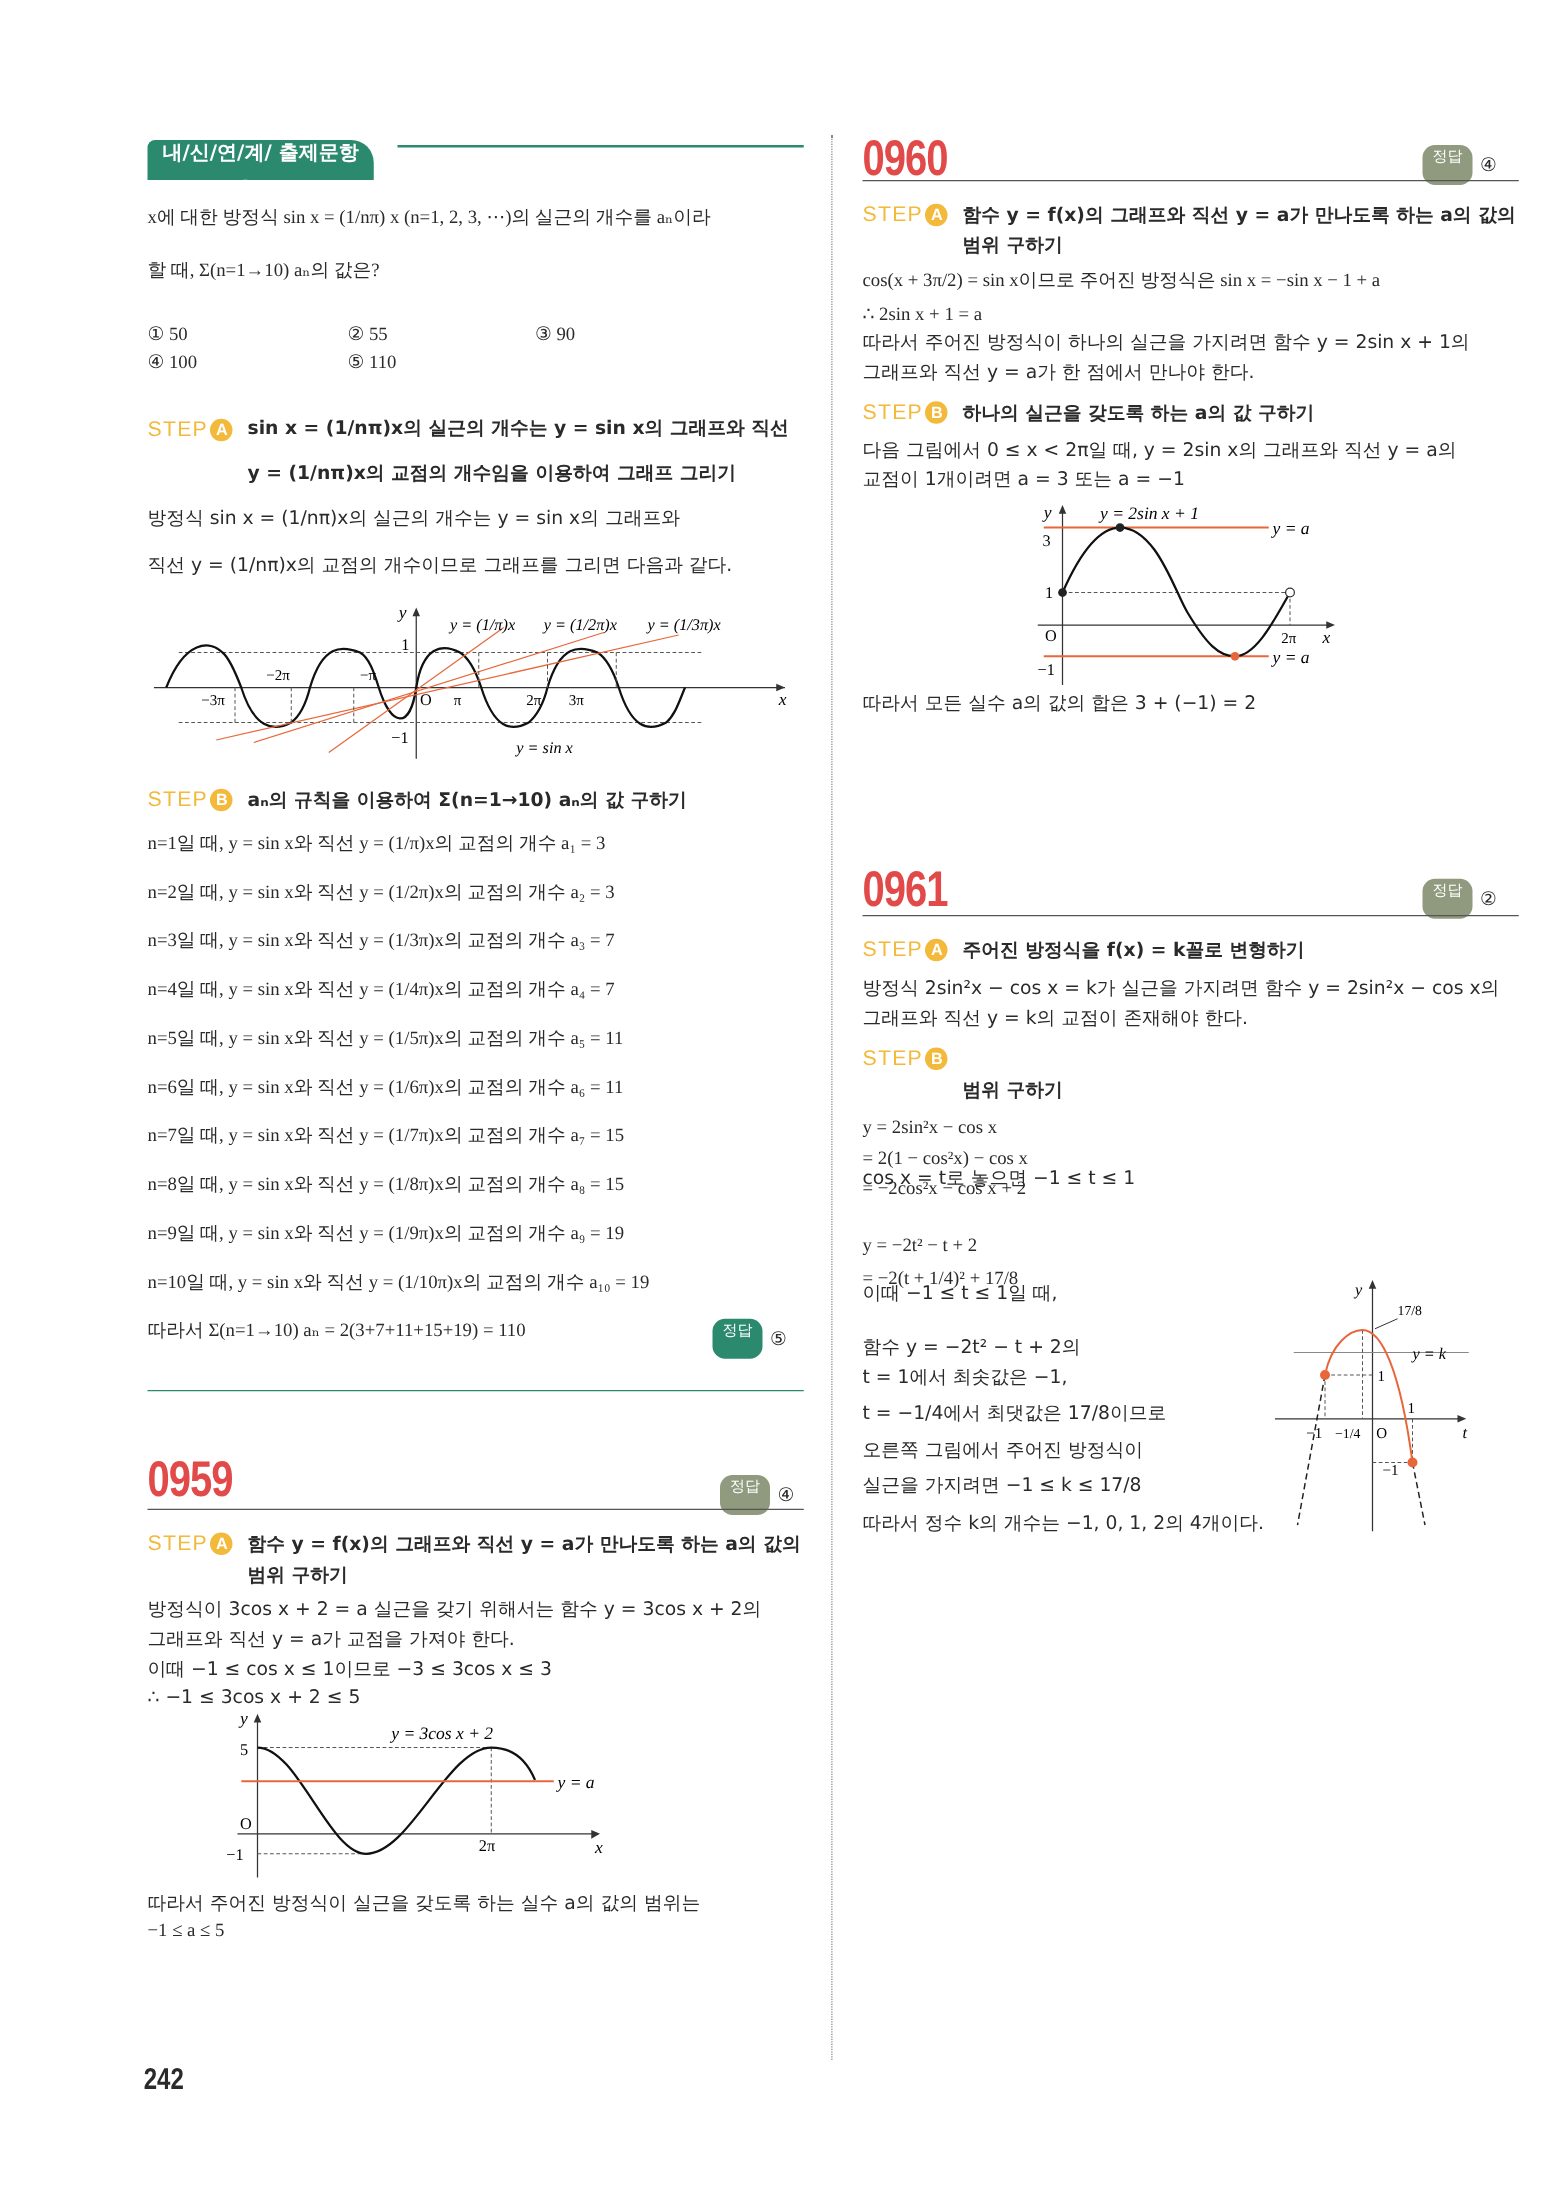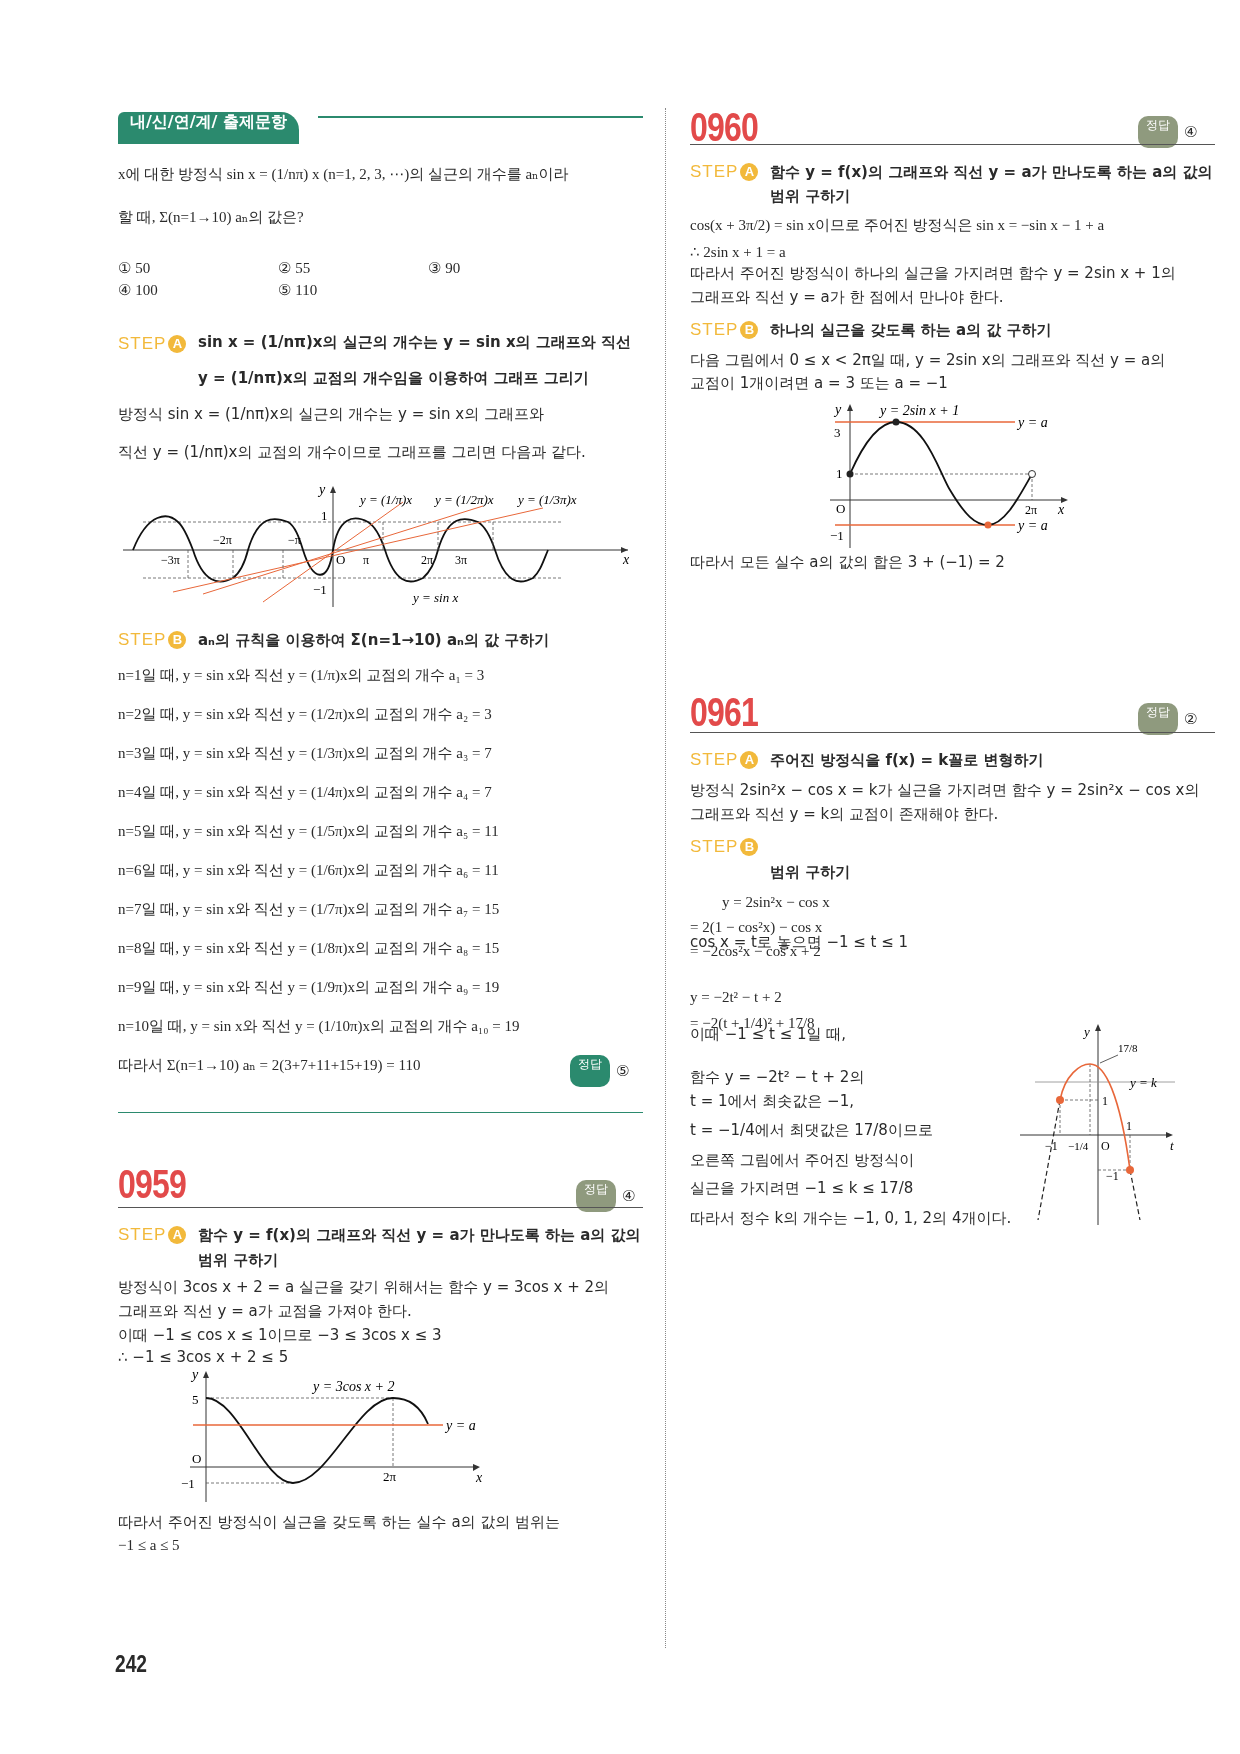--- a/index.html
+++ b/index.html
@@ -240,21 +240,21 @@
   <div class="line" style="top:704px;">그래프와 직선 y = k의 교점이 존재해야 한다.</div>
 
   <div class="line" style="top:737px;">
     <span class="step">
         <span>STEP</span>
         <span class="circ">B</span>
       </span>
   </div>
   <div class="line step-title" style="top:762px;left:80px;">범위 구하기</div>
 
-  <div class="line serif" style="top:792px;margin-left:32px;">y = 2sin²x − cos x</div>
+  <div class="line serif" style="top:792px;">y = 2sin²x − cos x</div>
   <div class="line serif" style="top:817px;">  = 2(1 − cos²x) − cos x</div>
   <div class="line serif" style="top:841px;">  = −2cos²x − cos x + 2</div>
   <div class="line" style="top:832px;">cos x = t로 놓으면 −1 ≤ t ≤ 1</div>
   <div class="line serif" style="top:887px;">y = −2t² − t + 2</div>
   <div class="line serif" style="top:913px;">  = −2(t + 1/4)² + 17/8</div>
   <div class="line" style="top:924px;">이때 −1 ≤ t ≤ 1일 때,</div>
   <div class="line" style="top:967px;">함수 y = −2t² − t + 2의</div>
   <div class="line" style="top:991px;">t = 1에서 최솟값은 −1,</div>
   <div class="line" style="top:1020px;">t = −1/4에서 최댓값은 17/8이므로</div>
   <div class="line" style="top:1050px;">오른쪽 그림에서 주어진 방정식이</div>

